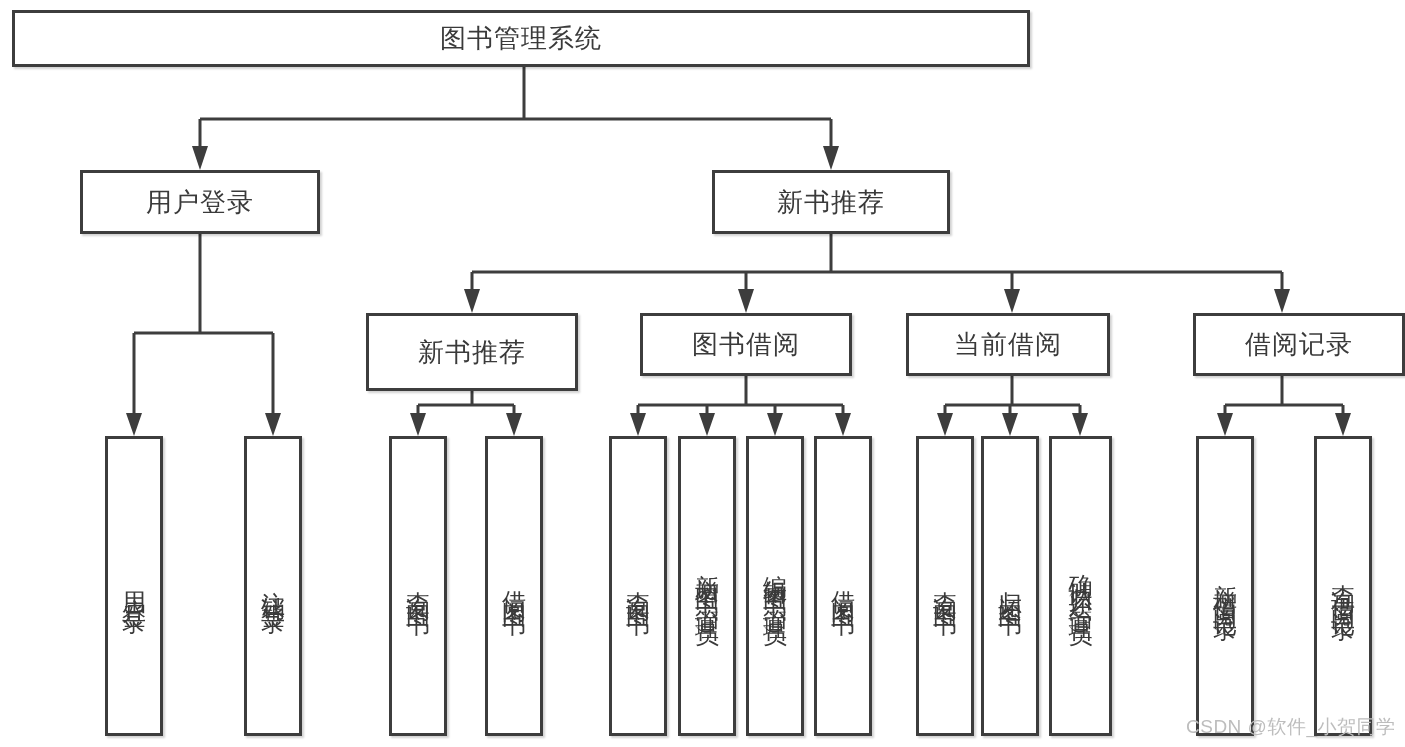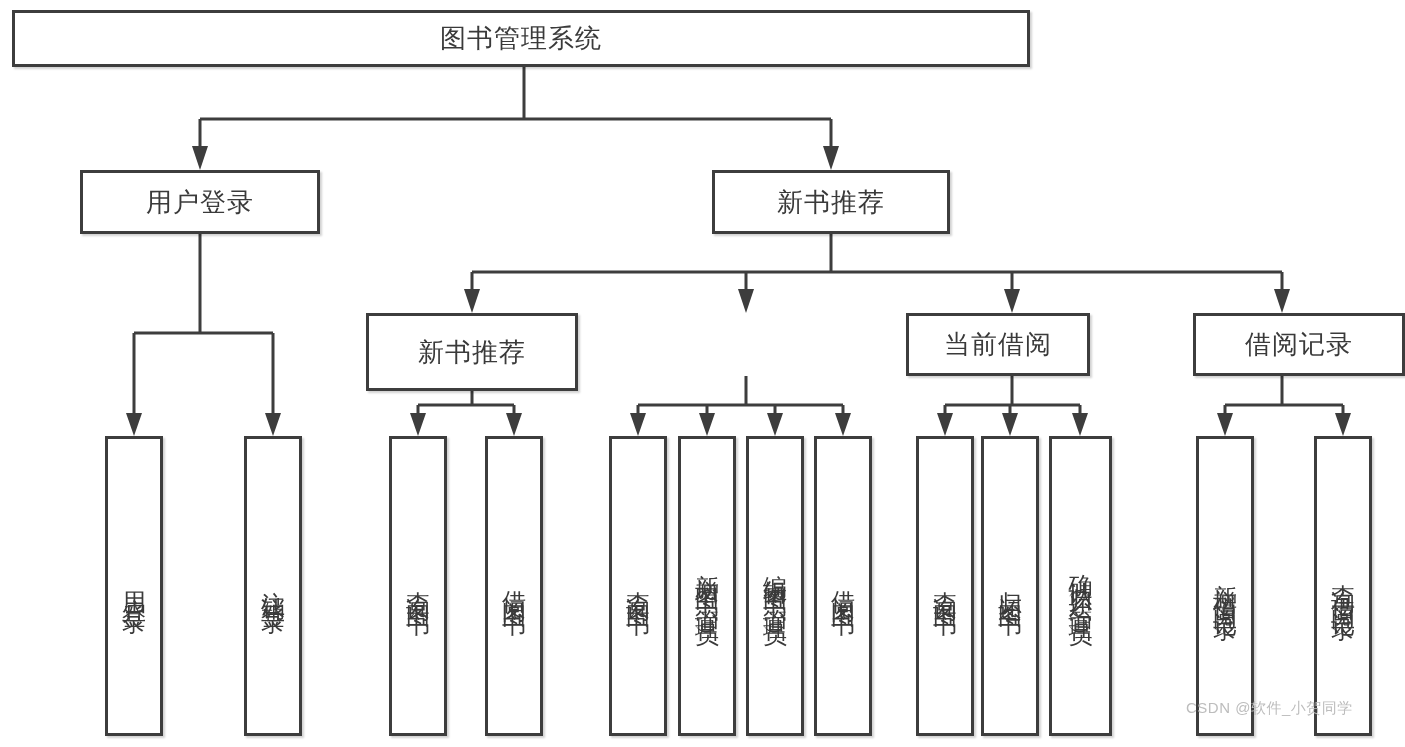--- a/index.html
+++ b/index.html
@@ -39,23 +39,23 @@
     writing-mode: vertical-rl;
     text-orientation: mixed;
     font-size: 24px;
     letter-spacing: 7px;
     line-height: 1;
     white-space: nowrap;
   }
   #watermark {
     position: absolute;
     left: 1186px;
-    top: 699px;
+    top: 714px;
     width: 212px;
-    font-size: 15px;
+    font-size: 19px;
     color: #bdbdbd;
     white-space: nowrap;
     letter-spacing: 0.5px;
   }
 </style>
 </head>
 <body>
 
 <div id="canvas">
 
@@ -114,21 +114,24 @@
   <div class="node h" style="left:80px; top:170px; width:240px; height:64px;">
     <span>用户登录</span>
   </div>
   <div class="node h" style="left:712px; top:170px; width:238px; height:64px;">
     <span>新书推荐</span>
   </div>
 
   <div class="node h" style="left:366px; top:313px; width:212px; height:78px;">
     <span>新书推荐</span>
   </div>
-  <div class="node h" style="left:906px; top:313px; width:184px; height:63px;">
+  <div class="node h" style="left:640px; top:313px; width:212px; height:63px;">
+    <span>图书借阅</span>
+  </div>
+  <div class="node h" style="left:906px; top:313px; width:204px; height:63px;">
     <span>当前借阅</span>
   </div>
   <div class="node h" style="left:1176px; top:313px; width:212px; height:63px;margin-left:17px;">
     <span>借阅记录</span>
   </div>
 
   <div class="node v" style="left:105px;">
     <span class="vtext">用户登录</span>
   </div>
   <div class="node v" style="left:244px;">

